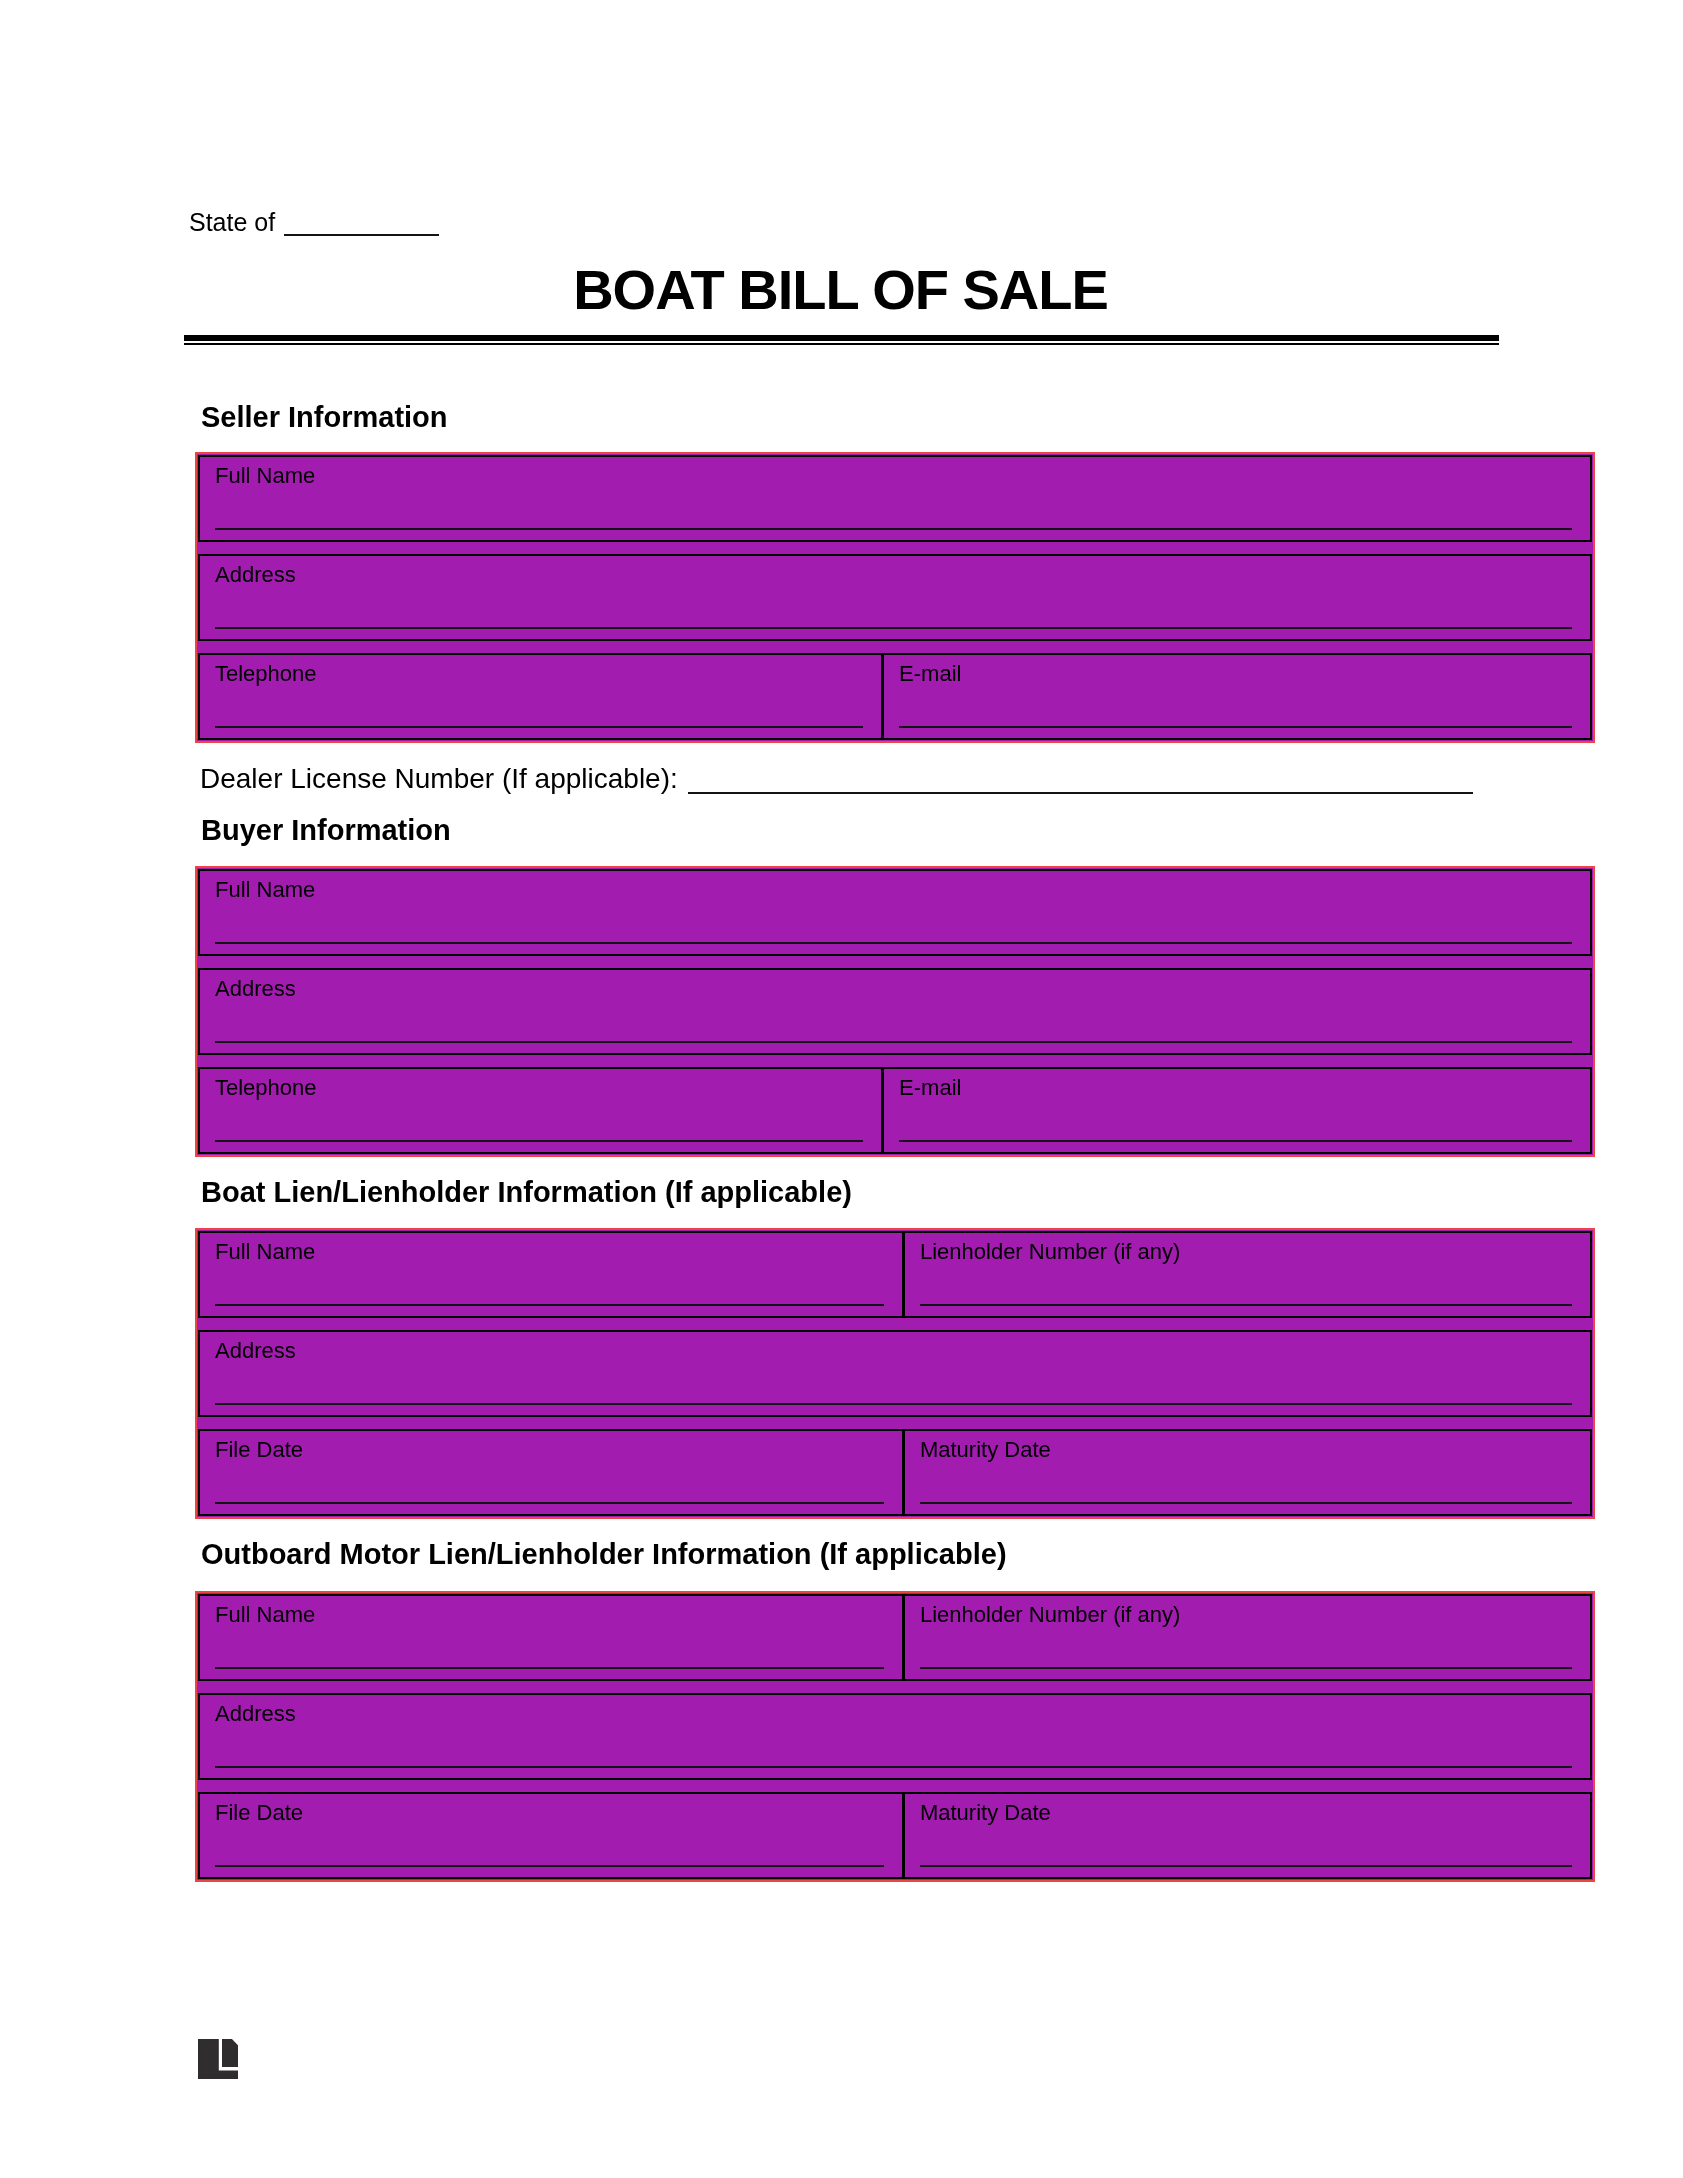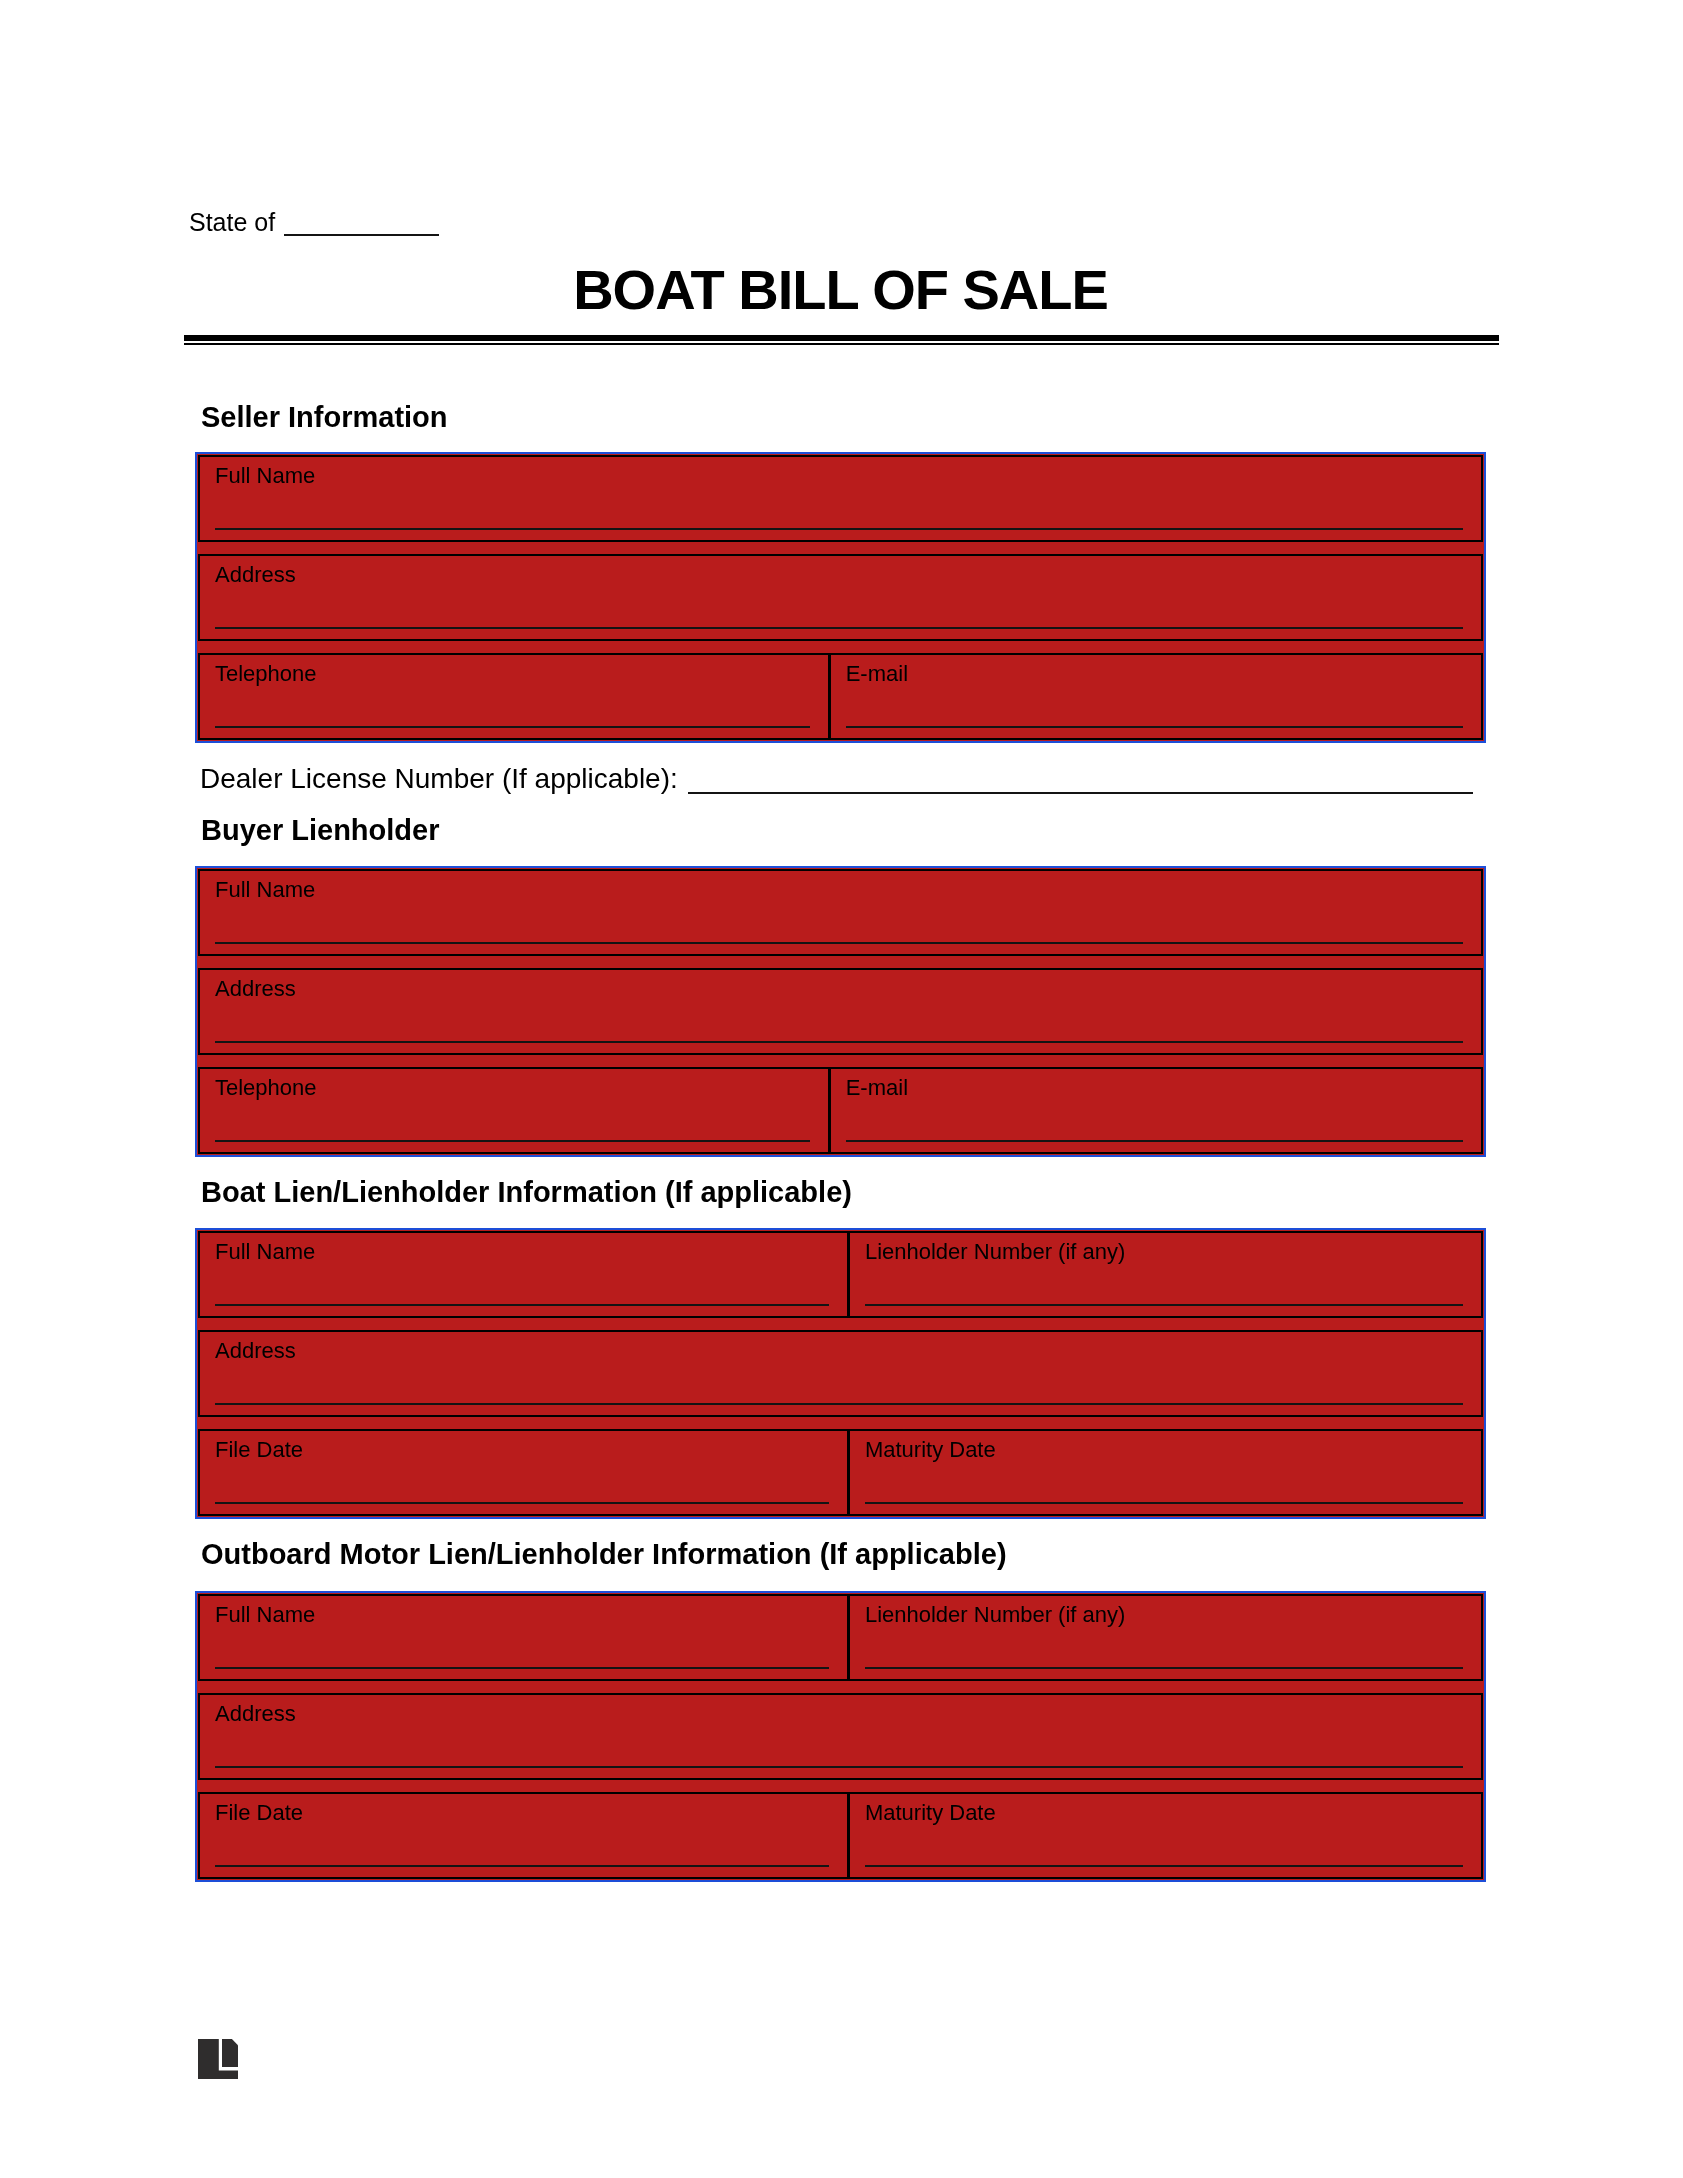--- a/index.html
+++ b/index.html
@@ -32,23 +32,23 @@
   .title-rule .thin { height:2px; background:#000; margin-top:2px; }
 
   
   .sec-h {
     position:absolute; left:201px; margin:0;
     font-size:29px; font-weight:bold; line-height:1.15;
   }
 
   
   .ftable {
-    position:absolute; left:195px; width:1291px;
-    border:2px solid #1d4ed8; box-sizing:border-box;
-    padding-bottom:1px; background:#b91c1c;
+    position:absolute; left:195px; width:1400px;
+    border:2px solid #ef4444; box-sizing:border-box;
+    padding-bottom:1px; background:#a21caf;
   }
   .frow {
     display:flex; height:87px; box-sizing:border-box;
     border:2px solid #000; margin:0 1px;
   }
   .frow.first { margin-top:1px; }
   .frow + .frow { margin-top:12px; }
   .fcell { position:relative; flex:1 1 auto; }
   .fcell + .fcell { border-left:3px solid #000; }
   .fcell.half-l  { flex:0 0 49%;   }
@@ -128,21 +128,21 @@
         <div class="fline"></div>
       </div>
     </div>
   </div>
 
   <div class="dealer">
     <span>Dealer License Number (If applicable):</span>
     <span class="dealer-blank"></span>
   </div>
 
-  <h2 class="sec-h" style="top:814px">Buyer Lienholder</h2>
+  <h2 class="sec-h" style="top:814px">Buyer Information</h2>
   <div class="ftable" style="top:866px">
     <div class="frow first">
       <div class="fcell">
         <div class="flabel">Full Name</div>
         <div class="fline"></div>
       </div>
     </div>
     <div class="frow">
       <div class="fcell">
         <div class="flabel">Address</div>

